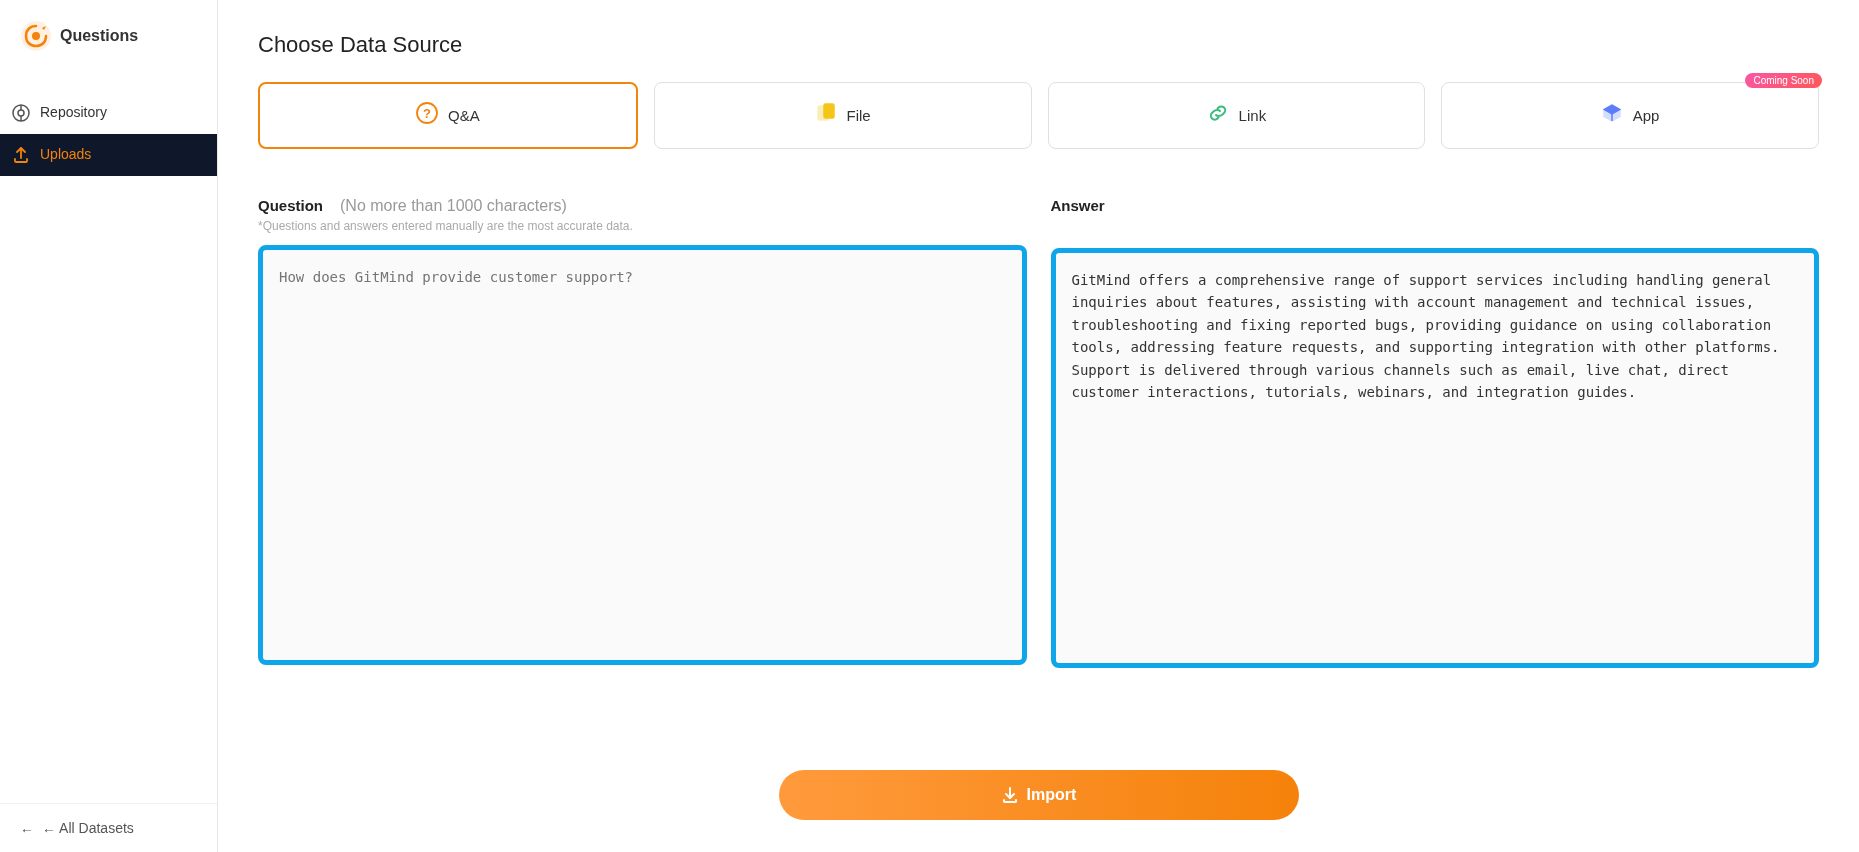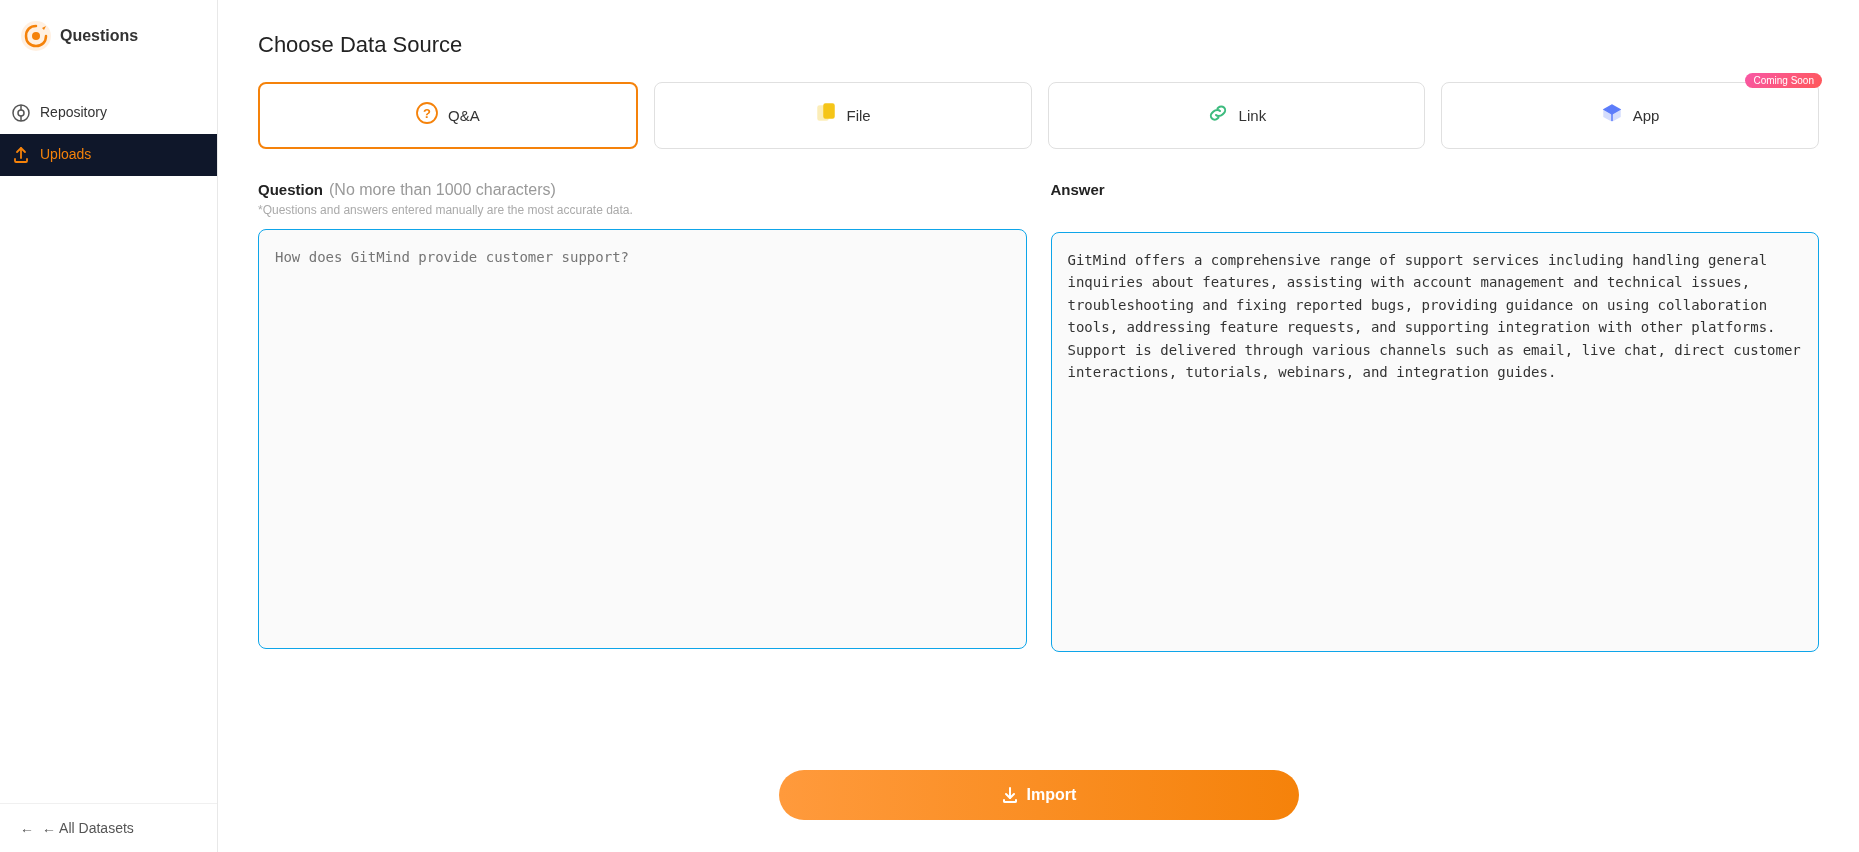--- a/index.html
+++ b/index.html
@@ -131,36 +131,37 @@
     .qa-section {
       flex: 1;
     }
     .qa-label {
       font-size: 15px;
       font-weight: 600;
       color: #222;
       margin-bottom: 4px;
       display: flex;
       align-items: baseline;
-      gap: 6px;
+      gap: 17px;
+      margin-top: 16px;
     }
     .qa-label-sub {
       font-size: 16px;
       font-weight: 400;
       color: #999;
     }
     .qa-hint {
       font-size: 12px;
       color: #aaa;
       margin-bottom: 12px;
     }
     .qa-textarea {
       width: 100%;
       height: 420px;
-      border: 1px solid #0ea5e9;
+      border: 5px solid #0ea5e9;
       border-radius: 8px;
       padding: 16px;
       font-size: 14px;
       color: #333;
       background: #fafafa;
       resize: none;
       outline: none;
       line-height: 1.6;
     }
 

